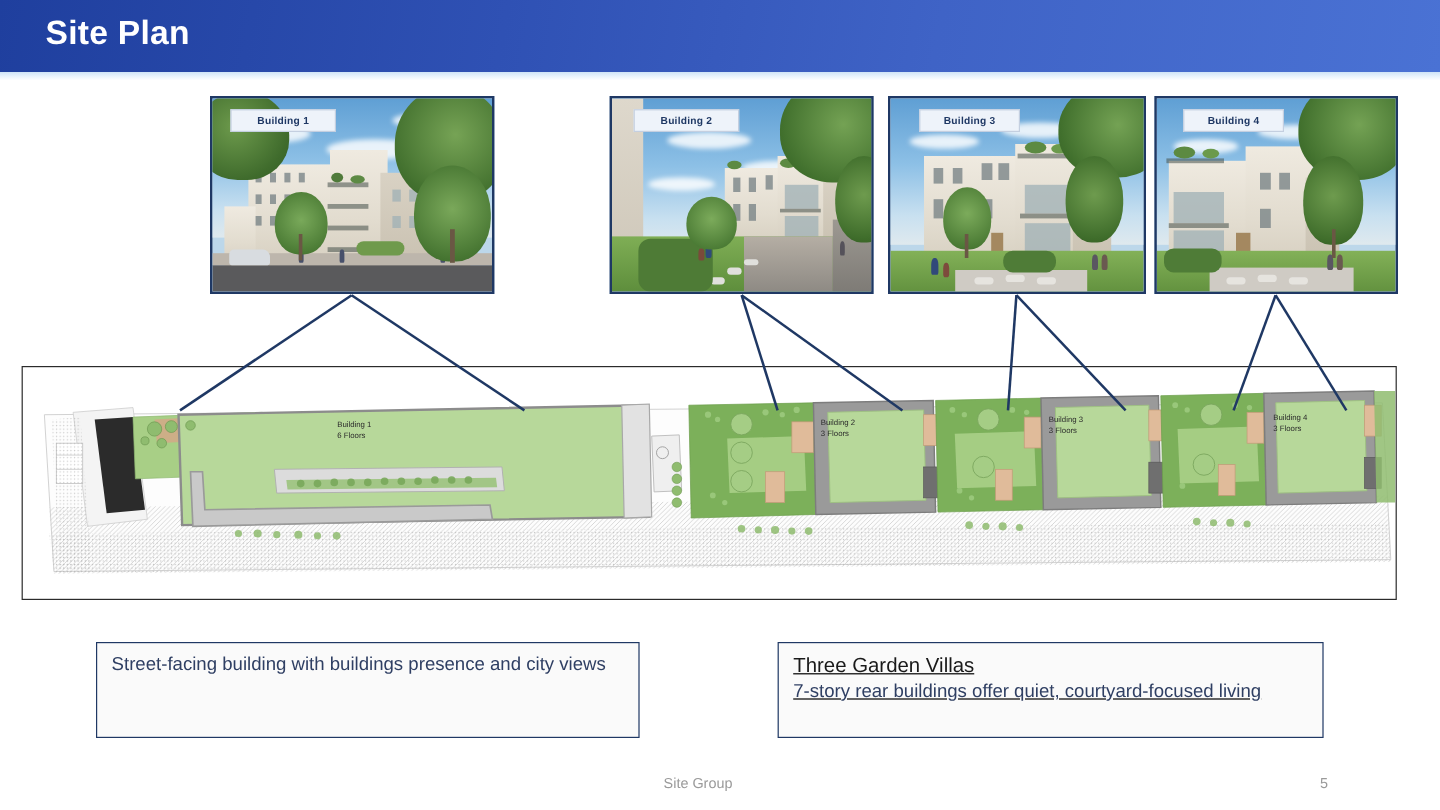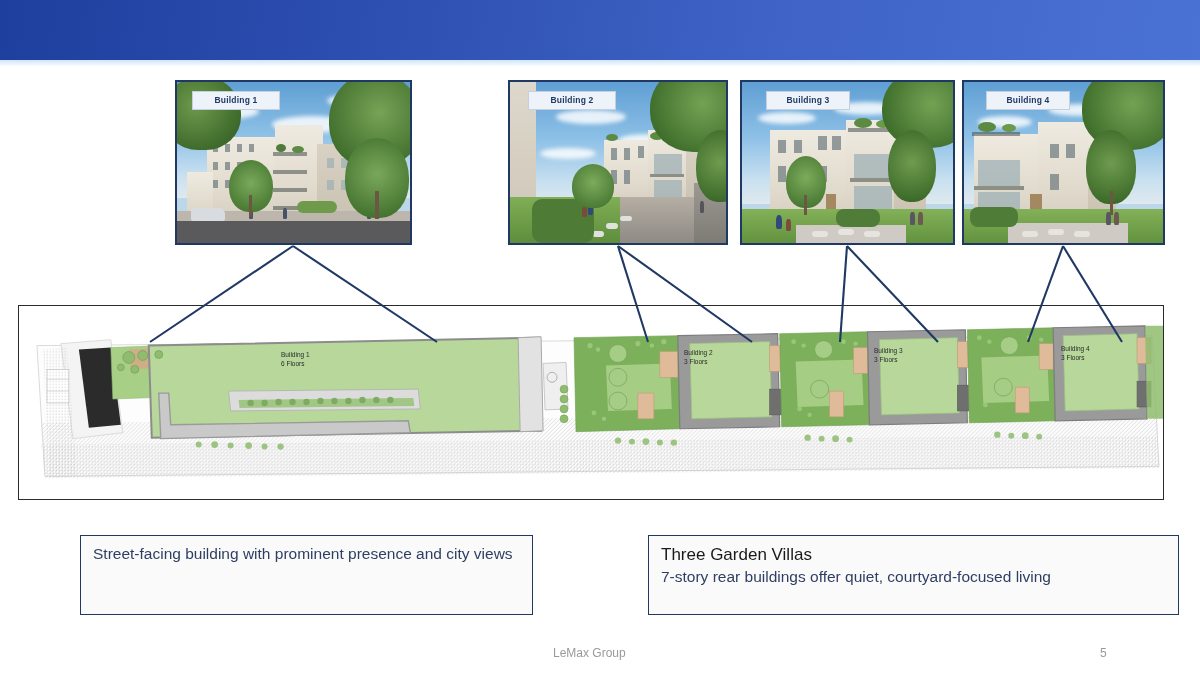--- a/index.html
+++ b/index.html
@@ -86,20 +86,21 @@
     font-family: "Liberation Sans", sans-serif;
   }
 </style>
 </head>
 <body>
 
 <div class="slide">
 
   <div class="banner"></div>
   <div class="banner-underline"></div>
+  <div class="banner-title">Site Plan</div>
 
   <div class="photo-card" style="left:175px; top:80px; width:237px; height:165px;">
     <div class="sky"></div>
     <div class="cloud" style="left:20px;top:22px;width:62px;height:15px;"></div>
     <div class="cloud" style="left:95px;top:34px;width:80px;height:17px;"></div>
     <div class="cloud" style="left:150px;top:12px;width:60px;height:13px;"></div>
     <div class="cloud" style="left:38px;top:60px;width:90px;height:14px;"></div>
 
     <div class="bldg" style="left:30px;top:55px;width:112px;height:85px;"></div>
     <div class="bldg" style="left:98px;top:43px;width:48px;height:97px;"></div>
@@ -429,24 +430,24 @@
 
       <polyline points="847,246 840,342"></polyline>
       <polyline points="847,246 938,342"></polyline>
 
       <polyline points="1063,246 1028,342"></polyline>
       <polyline points="1063,246 1122,342"></polyline>
     </g>
   </svg>
 
   <div class="callout" style="left:80px; top:535px; width:453px; height:80px;">
-    <div class="callout-body">Street-facing building with prominent presence and city views</div>
-  </div>
-
-  <div class="callout" style="left:648px; top:535px; width:531px; height:80px;">
+    <div class="callout-body">Street-facing building with buildings presence and city views</div>
+  </div>
+
+  <div class="callout" style="left:648px; top:535px; width:455px; height:80px;text-decoration:underline;">
     <div class="callout-title">Three Garden Villas</div>
     <div class="callout-body">7-story rear buildings offer quiet, courtyard-focused living</div>
   </div>
 
-  <div class="footer-text" style="left:553px; top:646px;">LeMax Group</div>
+  <div class="footer-text" style="left:553px; top:646px;">Site Group</div>
   <div class="footer-text" style="left:1100px; top:646px;">5</div>
 
 </div>
 
 </body></html>

